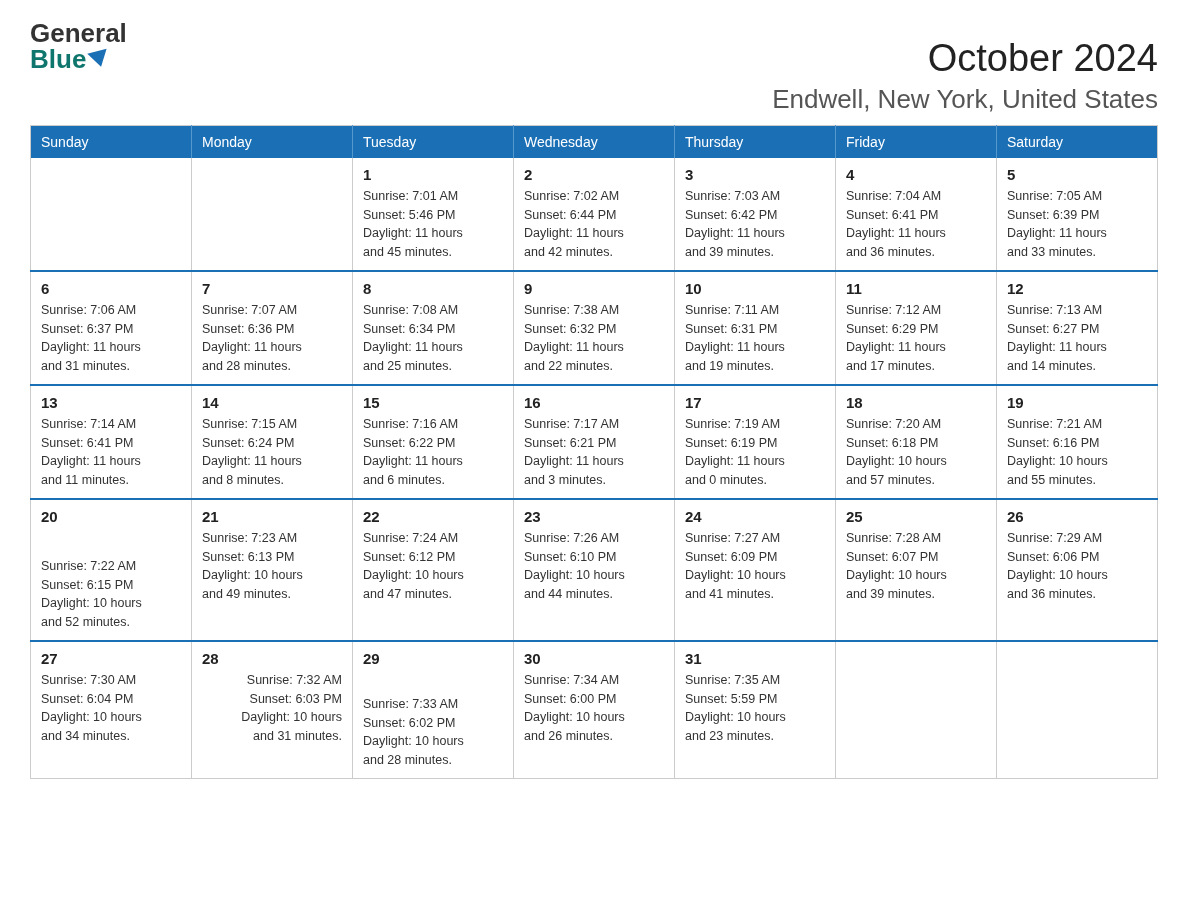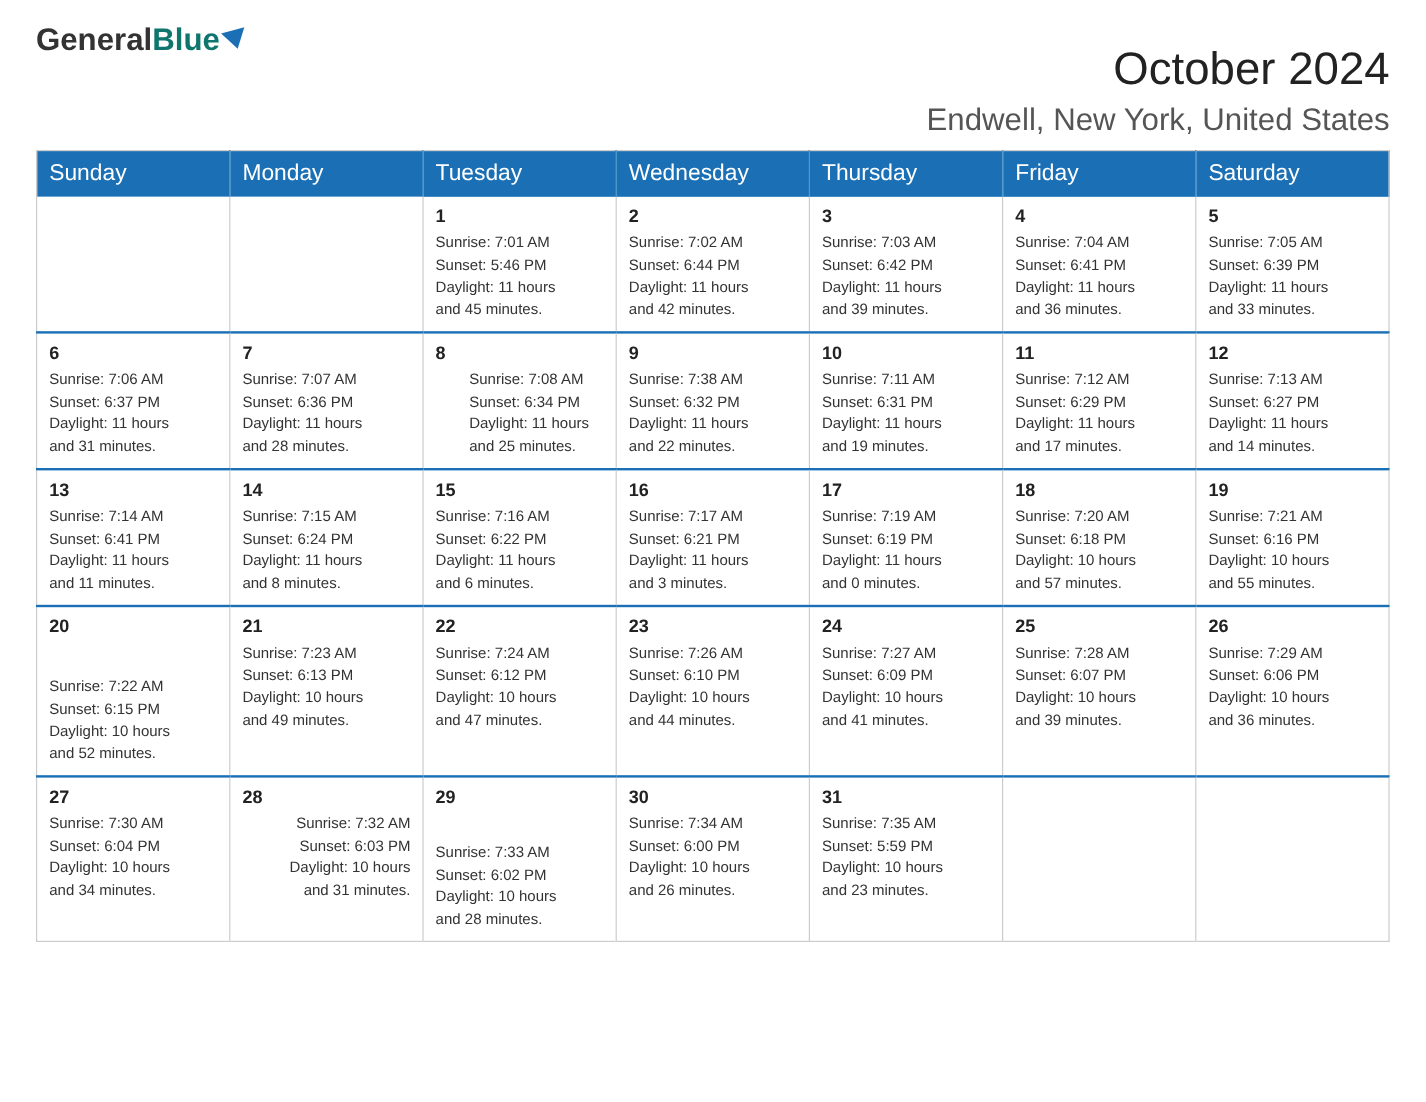--- a/index.html
+++ b/index.html
@@ -11,21 +11,21 @@
       padding: 20px 30px;
     }
     .header {
       display: flex;
       justify-content: space-between;
       align-items: flex-start;
       margin-bottom: 10px;
     }
     .logo {
       display: flex;
-      flex-direction: row;
+      flex-direction: column;
       align-items: flex-start;
     }
     .logo-general {
       font-size: 26px;
       font-weight: bold;
       color: #333;
       line-height: 1;
     }
     .logo-blue {
       font-size: 26px;
@@ -62,21 +62,21 @@
     }
     .calendar {
       width: 100%;
       border-collapse: collapse;
       margin-top: 10px;
       border: 1px solid #ccc;
     }
     .calendar thead tr th {
       background-color: #1a6fb5;
       color: #fff;
-      font-size: 19px;
+      font-size: 14px;
       font-weight: normal;
       padding: 8px 10px;
       text-align: left;
       border-right: 1px solid #5599cc;
     }
     .calendar thead tr th:last-child {
       border-right: none;
     }
     .calendar tbody tr td {
       vertical-align: top;
@@ -188,21 +188,21 @@
         </td>
         <td>
           <div class="day-number">7</div>
           <div class="day-info" style="white-space: pre-line;">Sunrise: 7:07 AM
 Sunset: 6:36 PM
 Daylight: 11 hours
 and 28 minutes.</div>
         </td>
         <td>
           <div class="day-number">8</div>
-          <div class="day-info" style="white-space: pre-line; margin-left: 28px;">Sunrise: 7:08 AM
+          <div class="day-info" style="white-space: pre-line;">Sunrise: 7:08 AM
 Sunset: 6:34 PM
 Daylight: 11 hours
 and 25 minutes.</div>
         </td>
         <td>
           <div class="day-number">9</div>
           <div class="day-info" style="white-space: pre-line;">Sunrise: 7:38 AM
 Sunset: 6:32 PM
 Daylight: 11 hours
 and 22 minutes.</div>

